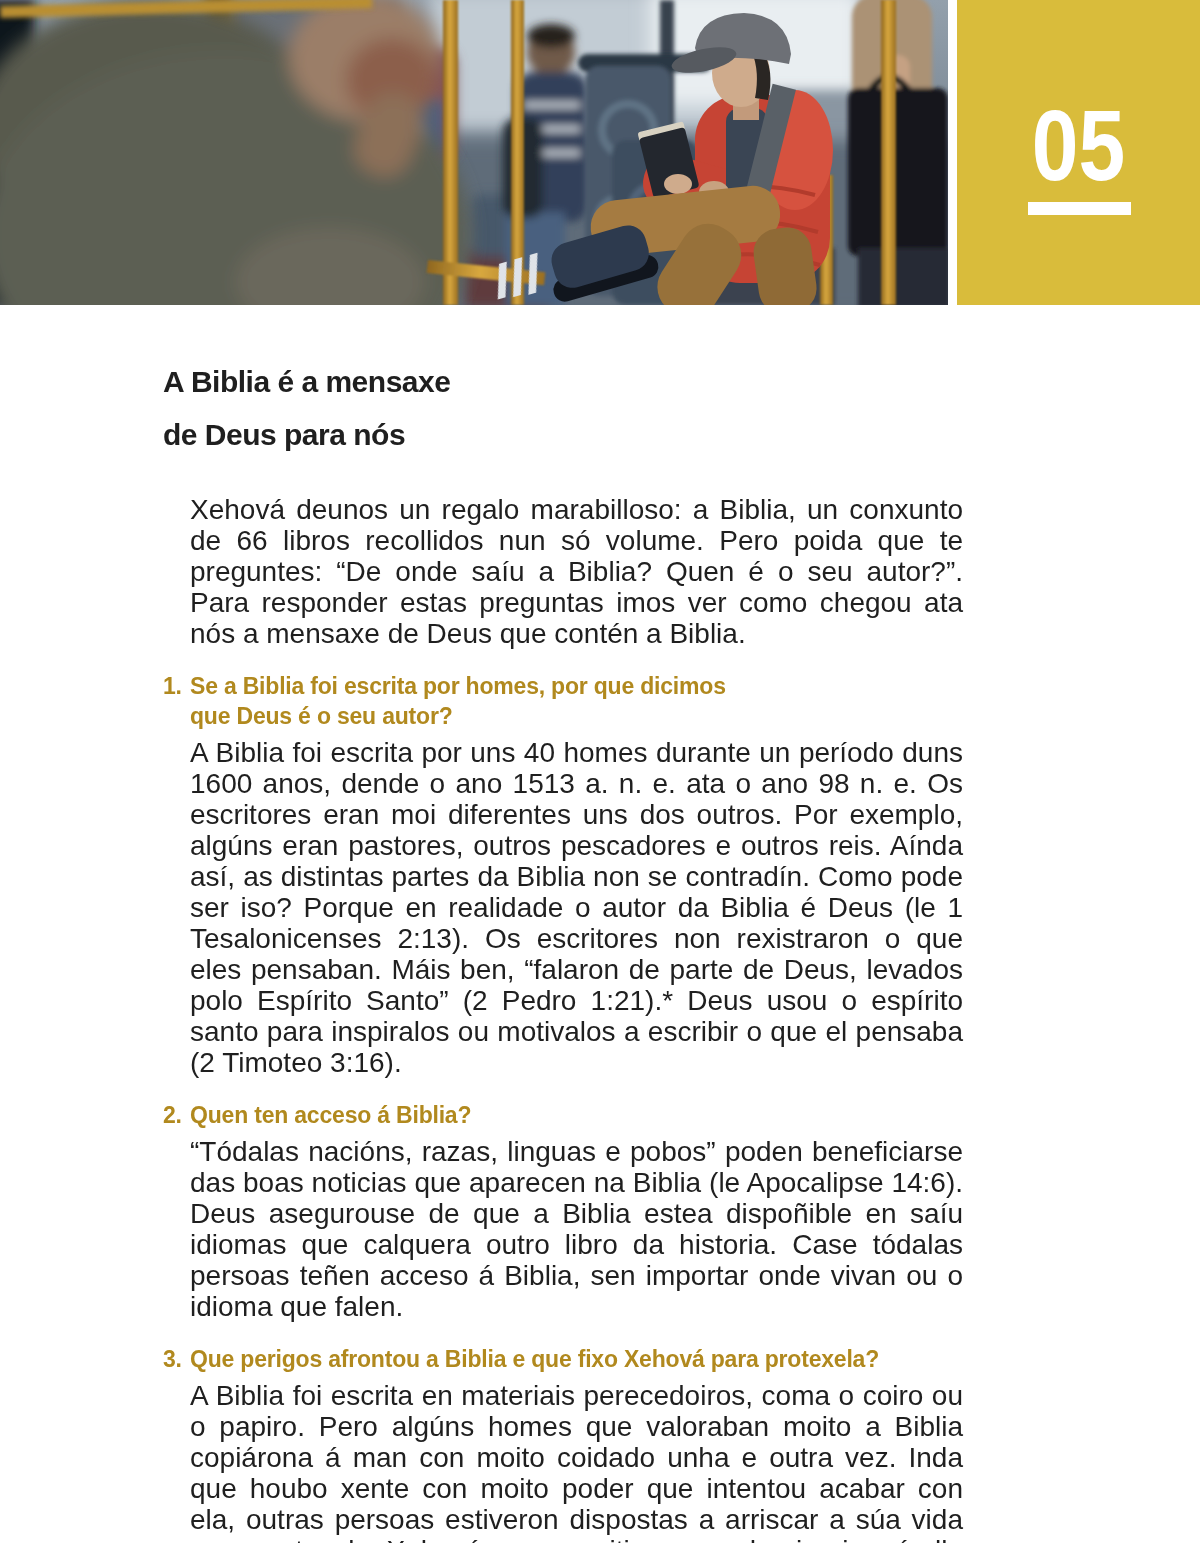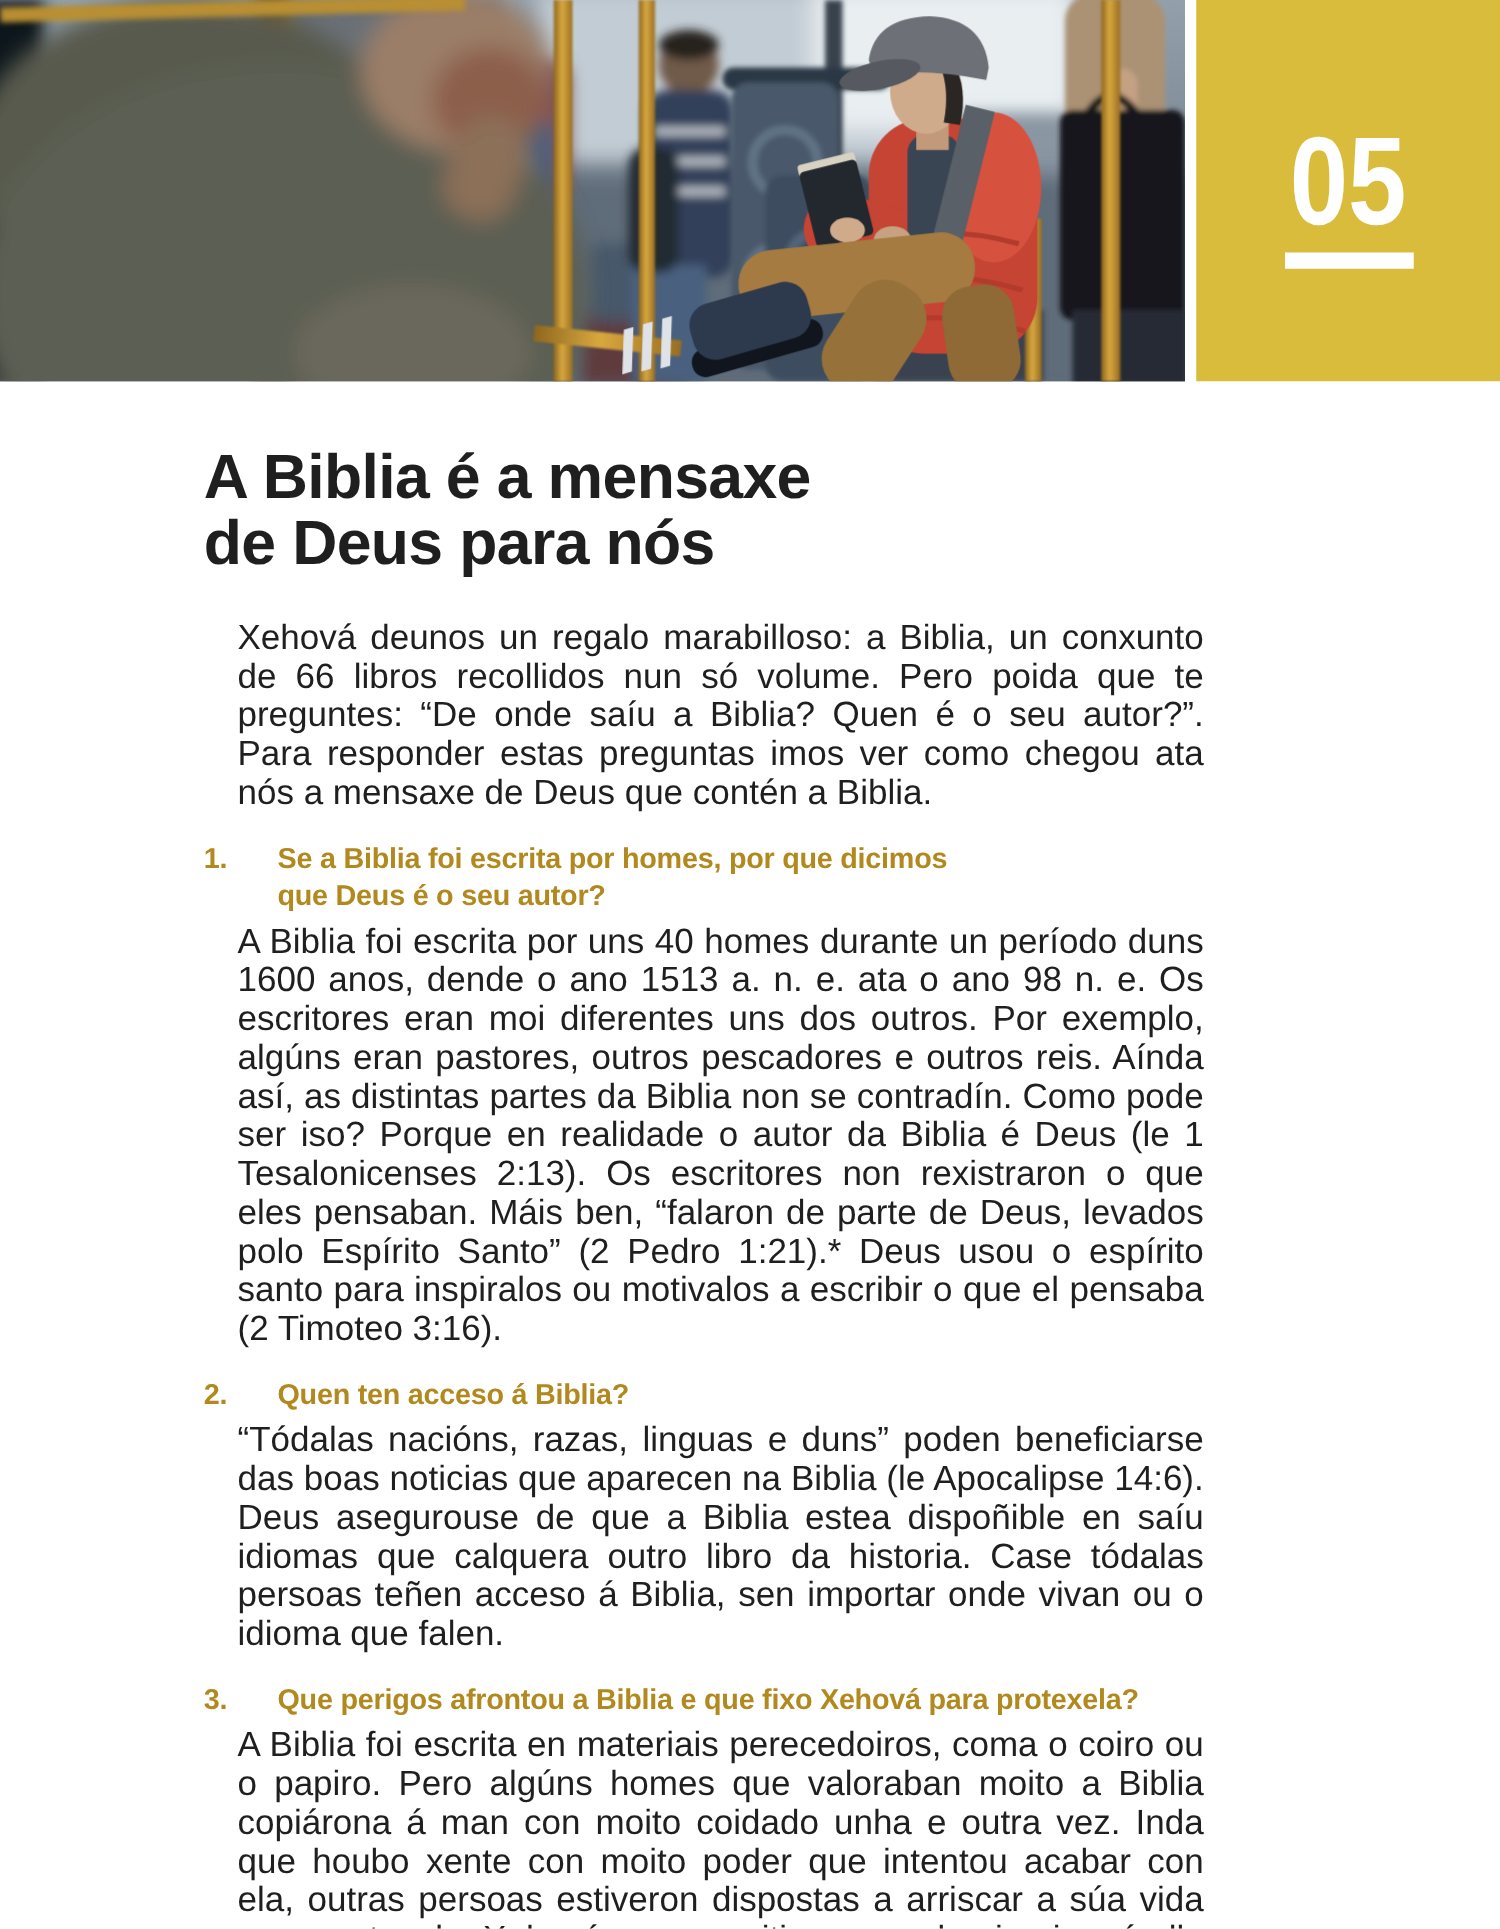--- a/index.html
+++ b/index.html
@@ -31,41 +31,41 @@
   }
   .lesson-underline{
     position:absolute;top:202px;left:50%;
     width:103px;height:13px;margin-left:-51px;
     background:var(--lesson_number_color,#ffffff);
   }
   
   .content{margin-left:163px;width:800px;}
   .title{
     margin:50px 0 0 0;
-    font-size:50px;line-height:53px;font-weight:bold;
+    font-size:30px;line-height:53px;font-weight:bold;
     letter-spacing:-0.5px;color:var(--text_color,#1f1f1f);
     white-space:pre-line;
   }
   .body-text{
     margin:0 0 0 27px;width:773px;
     font-size:28px;line-height:31px;
     text-align:justify;color:var(--text_color,#1f1f1f);
     hyphens:auto;
   }
   .body-text b{font-weight:normal;}
   .intro{margin-top:33px;}
   .qheader{
     position:relative;
     margin:22px 0 6px 0;padding-left:27px;
     font-size:23px;line-height:30px;font-weight:bold;
     letter-spacing:-0.2px;
     color:var(--question_gold,#b1891e);
   }
   .qnum{position:absolute;left:0;top:0;}
-  .qtext{display:block;white-space:pre-line;margin-left:32px;}
+  .qtext{display:block;white-space:pre-line;}
   .answer{margin-bottom:0;}
   .footnote-rule{
     width:175px;height:0;
     border-top:2px solid #6e6e6e;
     margin:18px 0 12px 2px;
   }
   .footnote{
     margin:0;font-size:18.5px;line-height:25px;
     color:var(--text_color,#1f1f1f);
   }
@@ -231,21 +231,21 @@
 que Deus é o seu autor?</span>
       </h2>
       <p class="body-text answer" lang="gl"><span>A Biblia foi escrita por uns 40 homes durante un período duns 1600 anos, dende o ano 1513 a. n. e. ata o ano 98 n. e. Os escritores eran moi diferentes uns dos outros. Por exemplo, algúns eran pastores, outros pescadores e outros reis. Aínda así, as distintas partes da Biblia non se contradín. Como pode ser iso? Porque en realidade o autor da Biblia é Deus (le 1 Tesalonicenses 2:13). Os escritores non rexistraron o que eles pensaban. Máis ben, </span><b>“falaron de parte de Deus, levados polo Espírito Santo”</b><span> (2 Pedro 1:21).* Deus usou o espírito santo para inspiralos ou motivalos a escribir o que el pensaba (2 Timoteo 3:16).</span></p>
     </section>
 
     <section>
       <h2 class="qheader">
         <span class="qnum">2.</span>
         <span class="qtext">Quen ten acceso á Biblia?</span>
       </h2>
-      <p class="body-text answer" lang="gl"><b>“Tódalas nacións, razas, linguas e duns”</b><span> poden beneficiarse das boas noticias que aparecen na Biblia (le Apocalipse 14:6). Deus asegurouse de que a Biblia estea dispoñible en saíu idiomas que calquera outro libro da historia. Case tódalas persoas teñen acceso á Biblia, sen importar onde vivan ou o idioma que falen.</span></p>
+      <p class="body-text answer" lang="gl"><b>“Tódalas nacións, razas, linguas e pobos”</b><span> poden beneficiarse das boas noticias que aparecen na Biblia (le Apocalipse 14:6). Deus asegurouse de que a Biblia estea dispoñible en saíu idiomas que calquera outro libro da historia. Case tódalas persoas teñen acceso á Biblia, sen importar onde vivan ou o idioma que falen.</span></p>
     </section>
 
     <section>
       <h2 class="qheader">
         <span class="qnum">3.</span>
         <span class="qtext">Que perigos afrontou a Biblia e que fixo Xehová para protexela?</span>
       </h2>
       <p class="body-text answer" lang="gl"><span>A Biblia foi escrita en materiais perecedoiros, coma o coiro ou o papiro. Pero algúns homes que valoraban moito a Biblia copiárona á man con moito coidado unha e outra vez. Inda que houbo xente con moito poder que intentou acabar con ela, outras persoas estiveron dispostas a arriscar a súa vida para protexela. Xehová non permitiu que nada nin ninguén lle impedise comunicarse con nós. A Biblia di: </span><b>“A palabra do noso Deus mantense firme para sempre”</b><span> (Isaías 40:8).</span></p>
     </section>
 

